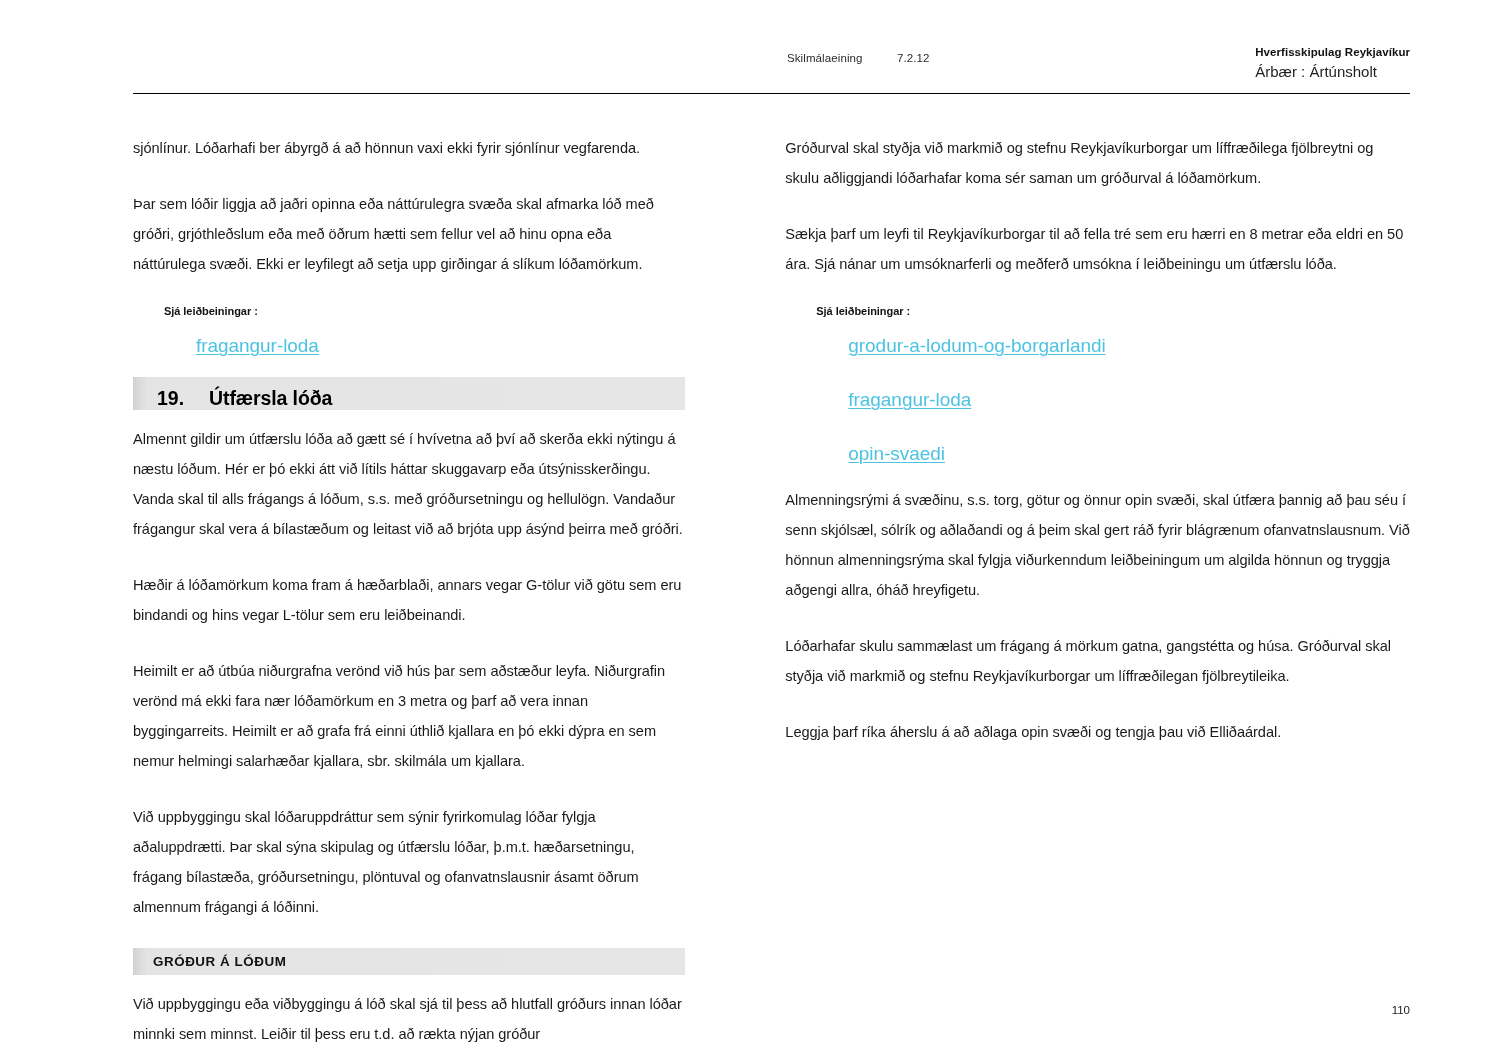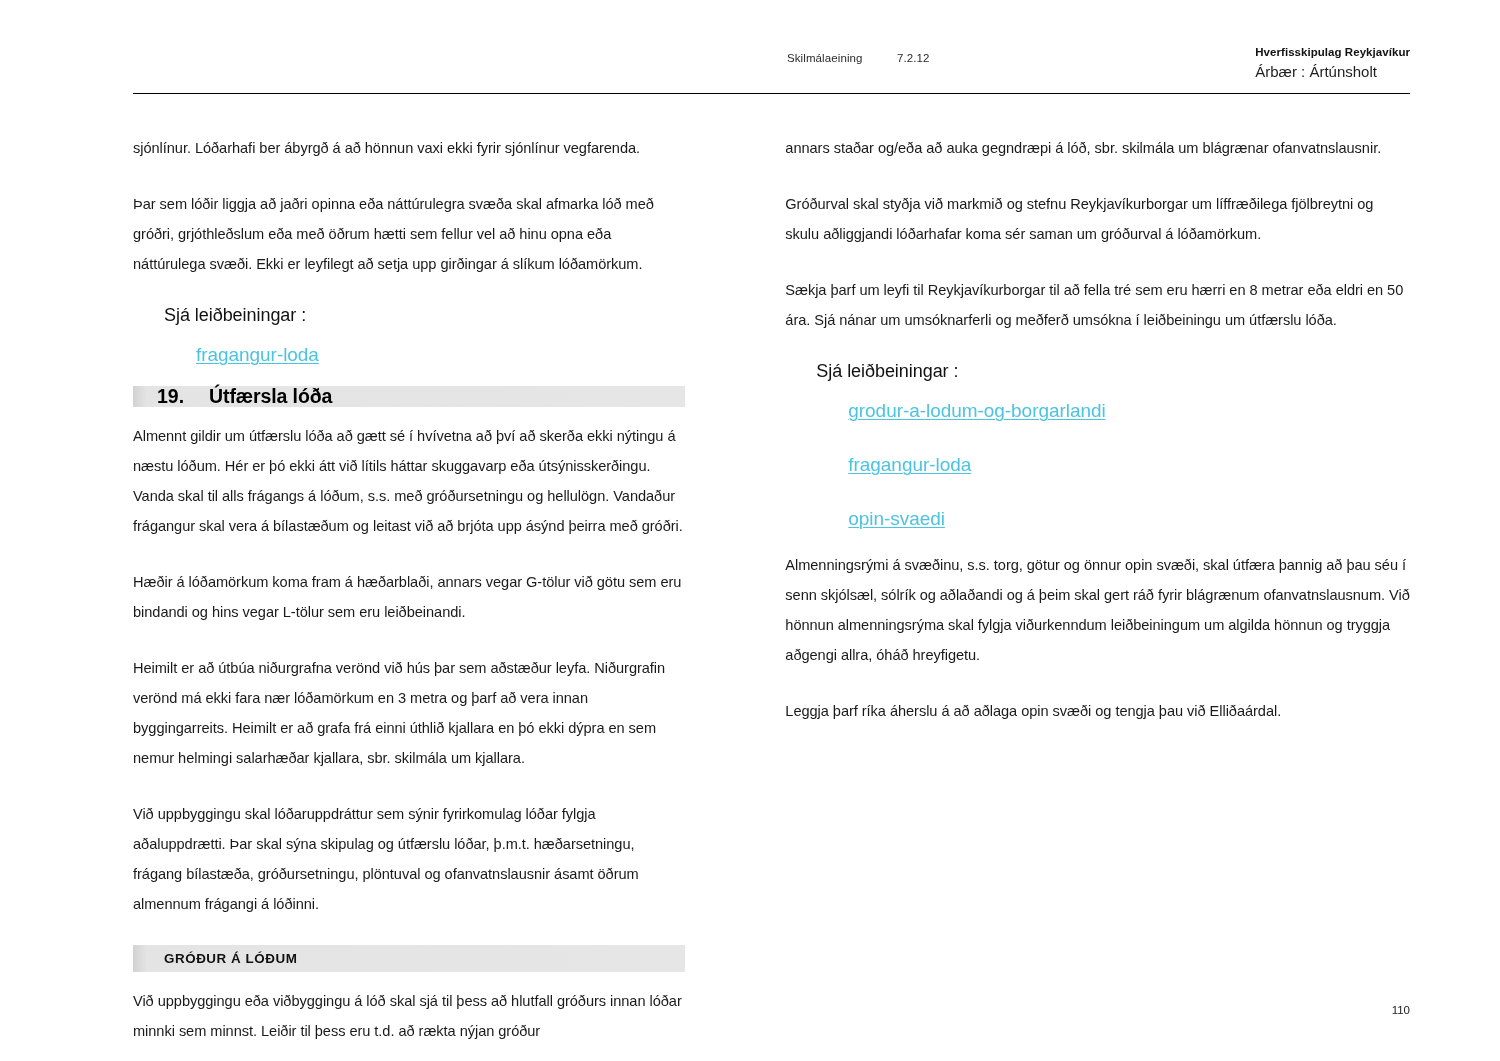--- a/index.html
+++ b/index.html
@@ -98,59 +98,59 @@
 
   
   .section-band {
     position: relative;
     background: linear-gradient(to right, #d2d2d2 0px, #e4e4e4 14px, #e6e6e6 100%);
     padding: 7px 0 8px 24px;
     margin: 14px 0 14px 0;
     box-sizing: border-box;
   }
   .section-band.level1 {
-    height: 21px;
-    display: flex;
-    align-items: center;
+    height: 33px;
+    display: flex;
+    align-items: flex-end;
     padding-top: 0;
     padding-bottom: 0;
   }
   .section-band.level1 .sec-num {
     font-size: 19.5px;
     font-weight: bold;
     color: #000000;
     width: 52px;
     display: inline-block;
   }
   .section-band.level1 .sec-title {
     font-size: 19.5px;
     font-weight: bold;
     color: #000000;
     letter-spacing: -0.1px;
   }
   .section-band.level2 {
     height: 27px;
     display: flex;
     align-items: center;
-    padding-left: 31px;
+    padding-left: 20px;
   }
   .section-band.level2 .sec-title {
     font-size: 13.4px;
     font-weight: bold;
     letter-spacing: 0.55px;
     color: #111111;
   }
 
   
   .guidance {
     margin: 26px 0 20px 0;
   }
   .guidance-title {
-    font-size: 18px;
-    font-weight: normal;
+    font-size: 11px;
+    font-weight: bold;
     color: #111111;
     margin: 0 0 18px 31px;
     letter-spacing: -0.05px;
   }
   .guidance-links {
     margin: 0;
     padding: 0;
     list-style: none;
   }
   .guidance-links li {
@@ -224,41 +224,41 @@
       <div class="section-band level2">
         <span class="sec-title">GRÓÐUR Á LÓÐUM</span>
       </div>
 
       <p class="body-text">Við uppbyggingu eða viðbyggingu á lóð skal sjá til þess að hlutfall gróðurs innan lóðar minnki sem minnst. Leiðir til þess eru t.d. að rækta nýjan gróður</p>
 
     </div>
 
     <div class="column right">
 
-      <p class="body-text">annars staðar og/eða að auka gegndræpi á lóð, sbr. skilmála um blágrænar ofanvatnslausnir.</p>
       <p class="body-text">Gróðurval skal styðja við markmið og stefnu Reykjavíkurborgar um líffræðilega fjölbreytni og skulu aðliggjandi lóðarhafar koma sér saman um gróðurval á lóðamörkum.</p>
       <p class="body-text">Sækja þarf um leyfi til Reykjavíkurborgar til að fella tré sem eru hærri en 8 metrar eða eldri en 50 ára. Sjá nánar um umsóknarferli og meðferð umsókna í leiðbeiningu um útfærslu lóða.</p>
 
       <div class="guidance">
         <div class="guidance-title">Sjá leiðbeiningar :</div>
         <ul class="guidance-links">
           <li>
             <a class="doc-link">grodur-a-lodum-og-borgarlandi</a>
           </li>
           <li>
             <a class="doc-link">fragangur-loda</a>
           </li>
           <li>
             <a class="doc-link">opin-svaedi</a>
           </li>
         </ul>
       </div>
 
 
       <p class="body-text">Almenningsrými á svæðinu, s.s. torg, götur og önnur opin svæði, skal útfæra þannig að þau séu í senn skjólsæl, sólrík og aðlaðandi og á þeim skal gert ráð fyrir blágrænum ofanvatnslausnum. Við hönnun almenningsrýma skal fylgja viðurkenndum leiðbeiningum um algilda hönnun og tryggja aðgengi allra, óháð hreyfigetu.</p>
+      <p class="body-text">Lóðarhafar skulu sammælast um frágang á mörkum gatna, gangstétta og húsa. Gróðurval skal styðja við markmið og stefnu Reykjavíkurborgar um líffræðilegan fjölbreytileika.</p>
       <p class="body-text">Leggja þarf ríka áherslu á að aðlaga opin svæði og tengja þau við Elliðaárdal.</p>
 
     </div>
 
   </div>
 
   <div class="page-number">110</div>
 
 </div>
 

